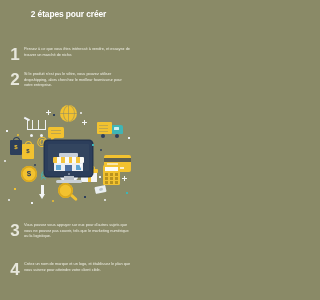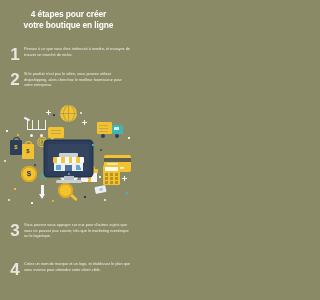--- a/index.html
+++ b/index.html
@@ -176,22 +176,21 @@
   .plus::before,.plus::after{content:"";position:absolute;background:#f2f4f5;}
   .plus::before{left:2px;top:0;width:1.2px;height:5px;}
   .plus::after{left:0;top:2px;width:5px;height:1.2px;}
 </style>
 </head>
 <body>
 
 <div class="poster">
 
   <div class="title">
-    <span class="l">4 étapes pour créer</span>
-    <span class="l">votre boutique en ligne</span>
+    <span class="l">2 étapes pour créer</span>
   </div>
 
   <div class="step" id="step1">
     <div class="num">1</div>
     <div class="body">Pensez à ce que vous êtes intéressé à vendre, et essayez de trouver un marché de niche.</div>
   </div>
 
   <div class="step" id="step2">
     <div class="num">2</div>
     <div class="body">Si le produit n'est pas le vôtre, vous pouvez utiliser dropshipping, alors cherchez le meilleur fournisseur pour votre entreprise.</div>

